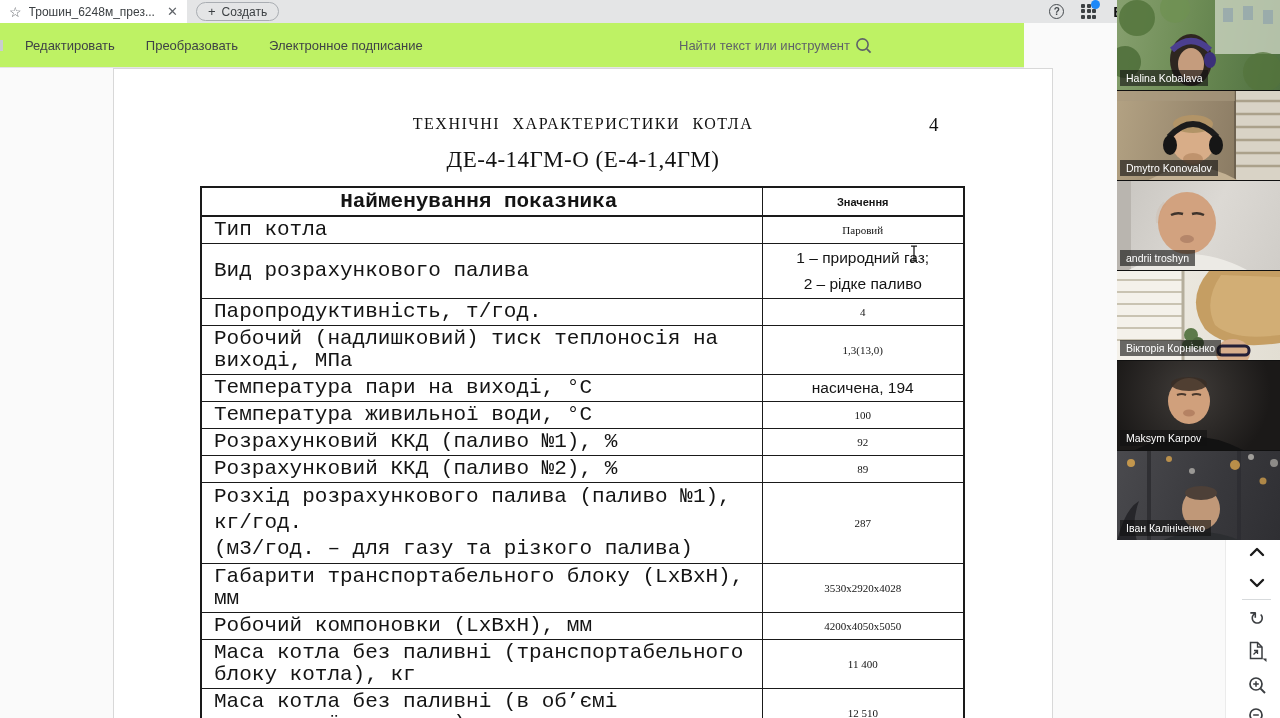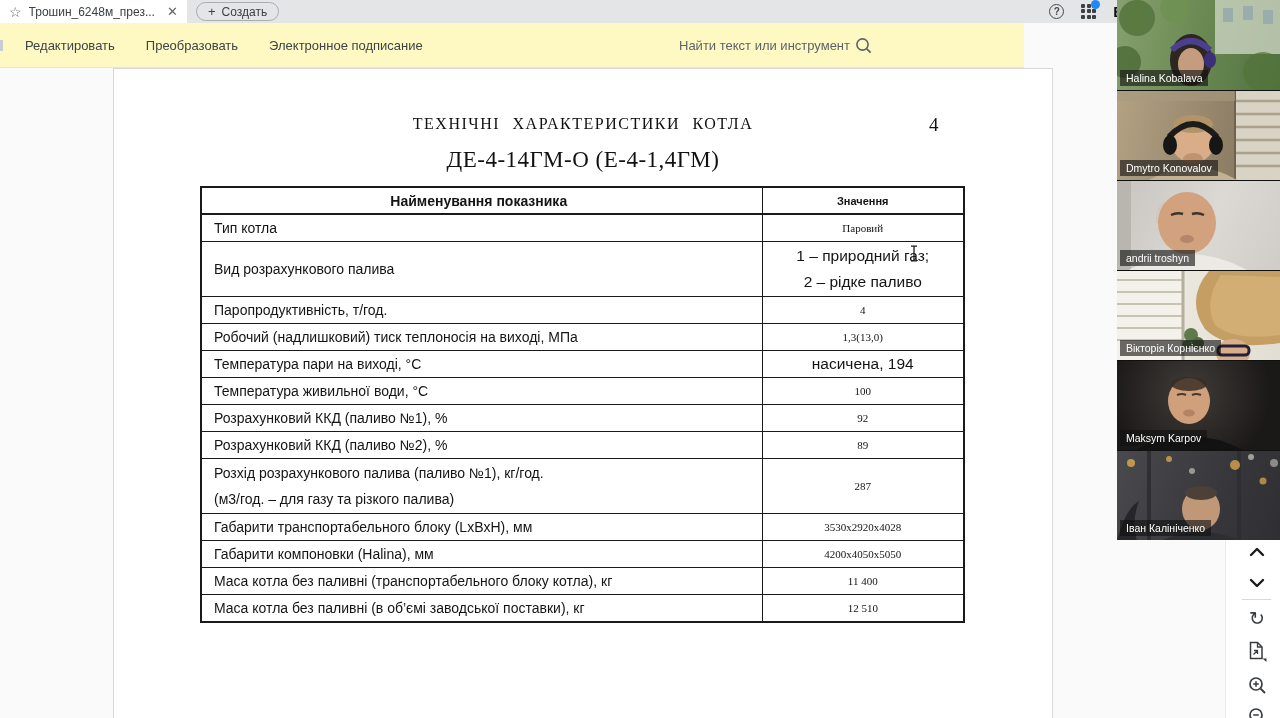--- a/index.html
+++ b/index.html
@@ -15,38 +15,38 @@
   .newtab-btn { position:absolute; left:196px; top:2px; height:19px; display:flex; align-items:center; gap:6px; padding:0 11px; border:1px solid #a9adb2; border-radius:10px; font-size:12px; color:#3c4043; background:transparent; }
   .newtab-plus { font-size:13px; color:#3c4043; line-height:1; }
   .tabbar-right { position:absolute; right:120px; top:0; height:23px; display:flex; align-items:center; gap:17px; }
   .help-icon { width:15px; height:15px; border:1.4px solid #454a4e; border-radius:50%; font-size:10px; color:#454a4e; display:flex; align-items:center; justify-content:center; font-weight:bold; }
   .apps-icon { position:relative; width:15px; height:15px; display:grid; grid-template-columns:repeat(3,4px); grid-template-rows:repeat(3,4px); gap:1.4px; }
   .apps-icon i { background:#3c4043; border-radius:1px; }
   .apps-dot { position:absolute; right:-4px; top:-4px; width:9px; height:9px; border-radius:50%; background:#1e88f7; }
   .signin { font-size:15px; font-weight:bold; color:#111; letter-spacing:.2px; }
 
   
-  .menubar { position:absolute; top:23px; left:0; width:1024px; height:45px; background:#fef9c3; border-bottom:1px solid #e4e4e4; z-index:2; }
+  .menubar { position:absolute; top:23px; left:0; width:1024px; height:45px; background:#bef264; border-bottom:1px solid #e4e4e4; z-index:2; }
   .menu-left { position:absolute; left:25px; top:0; height:45px; display:flex; align-items:center; gap:31px; }
   .menu-item { font-size:13px; color:#3f4346; white-space:nowrap; }
   .menu-sliver { position:absolute; left:0; top:17px; width:3px; height:11px; background:#c9ccd0; }
   .searchbox { position:absolute; right:152px; top:0; height:45px; display:flex; align-items:center; gap:5px; }
   .search-label { font-size:13px; color:#5f6368; white-space:nowrap; }
 
   
   .docarea { position:absolute; top:68px; left:0; width:1280px; height:650px; background:#fafafa; z-index:1; }
   .page { position:absolute; left:113px; top:0; width:940px; height:650px; background:#fff; border:1px solid #d8d8d8; border-bottom:none; }
   .doc-title1 { position:absolute; left:0; top:46px; width:100%; text-align:center; font-family:"Liberation Serif",serif; font-size:16px; color:#111; letter-spacing:1.5px; word-spacing:7px; }
   .doc-title2 { position:absolute; left:0; top:78px; width:100%; text-align:center; font-family:"Liberation Serif",serif; font-size:23px; color:#111; letter-spacing:.5px; }
   .page-num { position:absolute; left:815px; top:45px; font-family:"Liberation Serif",serif; font-size:19px; color:#111; }
 
   table.spec { position:absolute; left:86px; top:117px; width:763px; border-collapse:collapse; border:2px solid #1a1a1a; table-layout:fixed; }
   table.spec td { border:1px solid #1a1a1a; vertical-align:middle; color:#141414; }
   .spec thead td { font-weight:bold; text-align:center; font-size:16px; height:27px; border-bottom:2px solid #1a1a1a; }
-  .spec .c-name { width:561px; padding:2px 6px 2px 12px; font-size:14px; }
+  .spec .c-name { width:561px; padding:2px 6px 2px 12px; font-size:21px;font-family:Liberation Mono, monospace; }
   .spec .c-name div { line-height:22px; }
   .spec .c-val { width:202px; text-align:center; font-family:"Liberation Serif",serif; font-size:11px; }
   .spec tr.single td { height:27px; }
   .spec tr.double .c-name div, .spec tr.double .c-val div { line-height:26px; }
   .spec tr.double td { height:54px; padding-top:1px; padding-bottom:1px; }
   .spec tbody tr:nth-child(2) .c-val, .spec tbody tr:nth-child(5) .c-val { font-family:"Liberation Sans",sans-serif; font-size:15.5px; }
   .ibeam { position:absolute; left:795px; top:176px; }
 
   
   .right-toolbar { position:absolute; right:0; top:68px; width:55px; height:650px; background:#fff; border-left:1px solid #ebebeb; z-index:3; }
@@ -207,21 +207,21 @@
             <tr class="single">
               <td class="c-name">
                 <div>Габарити транспортабельного блоку (LxBxH), мм</div>
               </td>
               <td class="c-val">
                 <div>3530х2920х4028</div>
               </td>
             </tr>
             <tr class="single">
               <td class="c-name">
-                <div>Габарити компоновки (Halina), мм</div>
+                <div>Робочий компоновки (LxBxH), мм</div>
               </td>
               <td class="c-val">
                 <div>4200х4050х5050</div>
               </td>
             </tr>
             <tr class="single">
               <td class="c-name">
                 <div>Маса котла без паливні (транспортабельного блоку котла), кг</div>
               </td>
               <td class="c-val">

